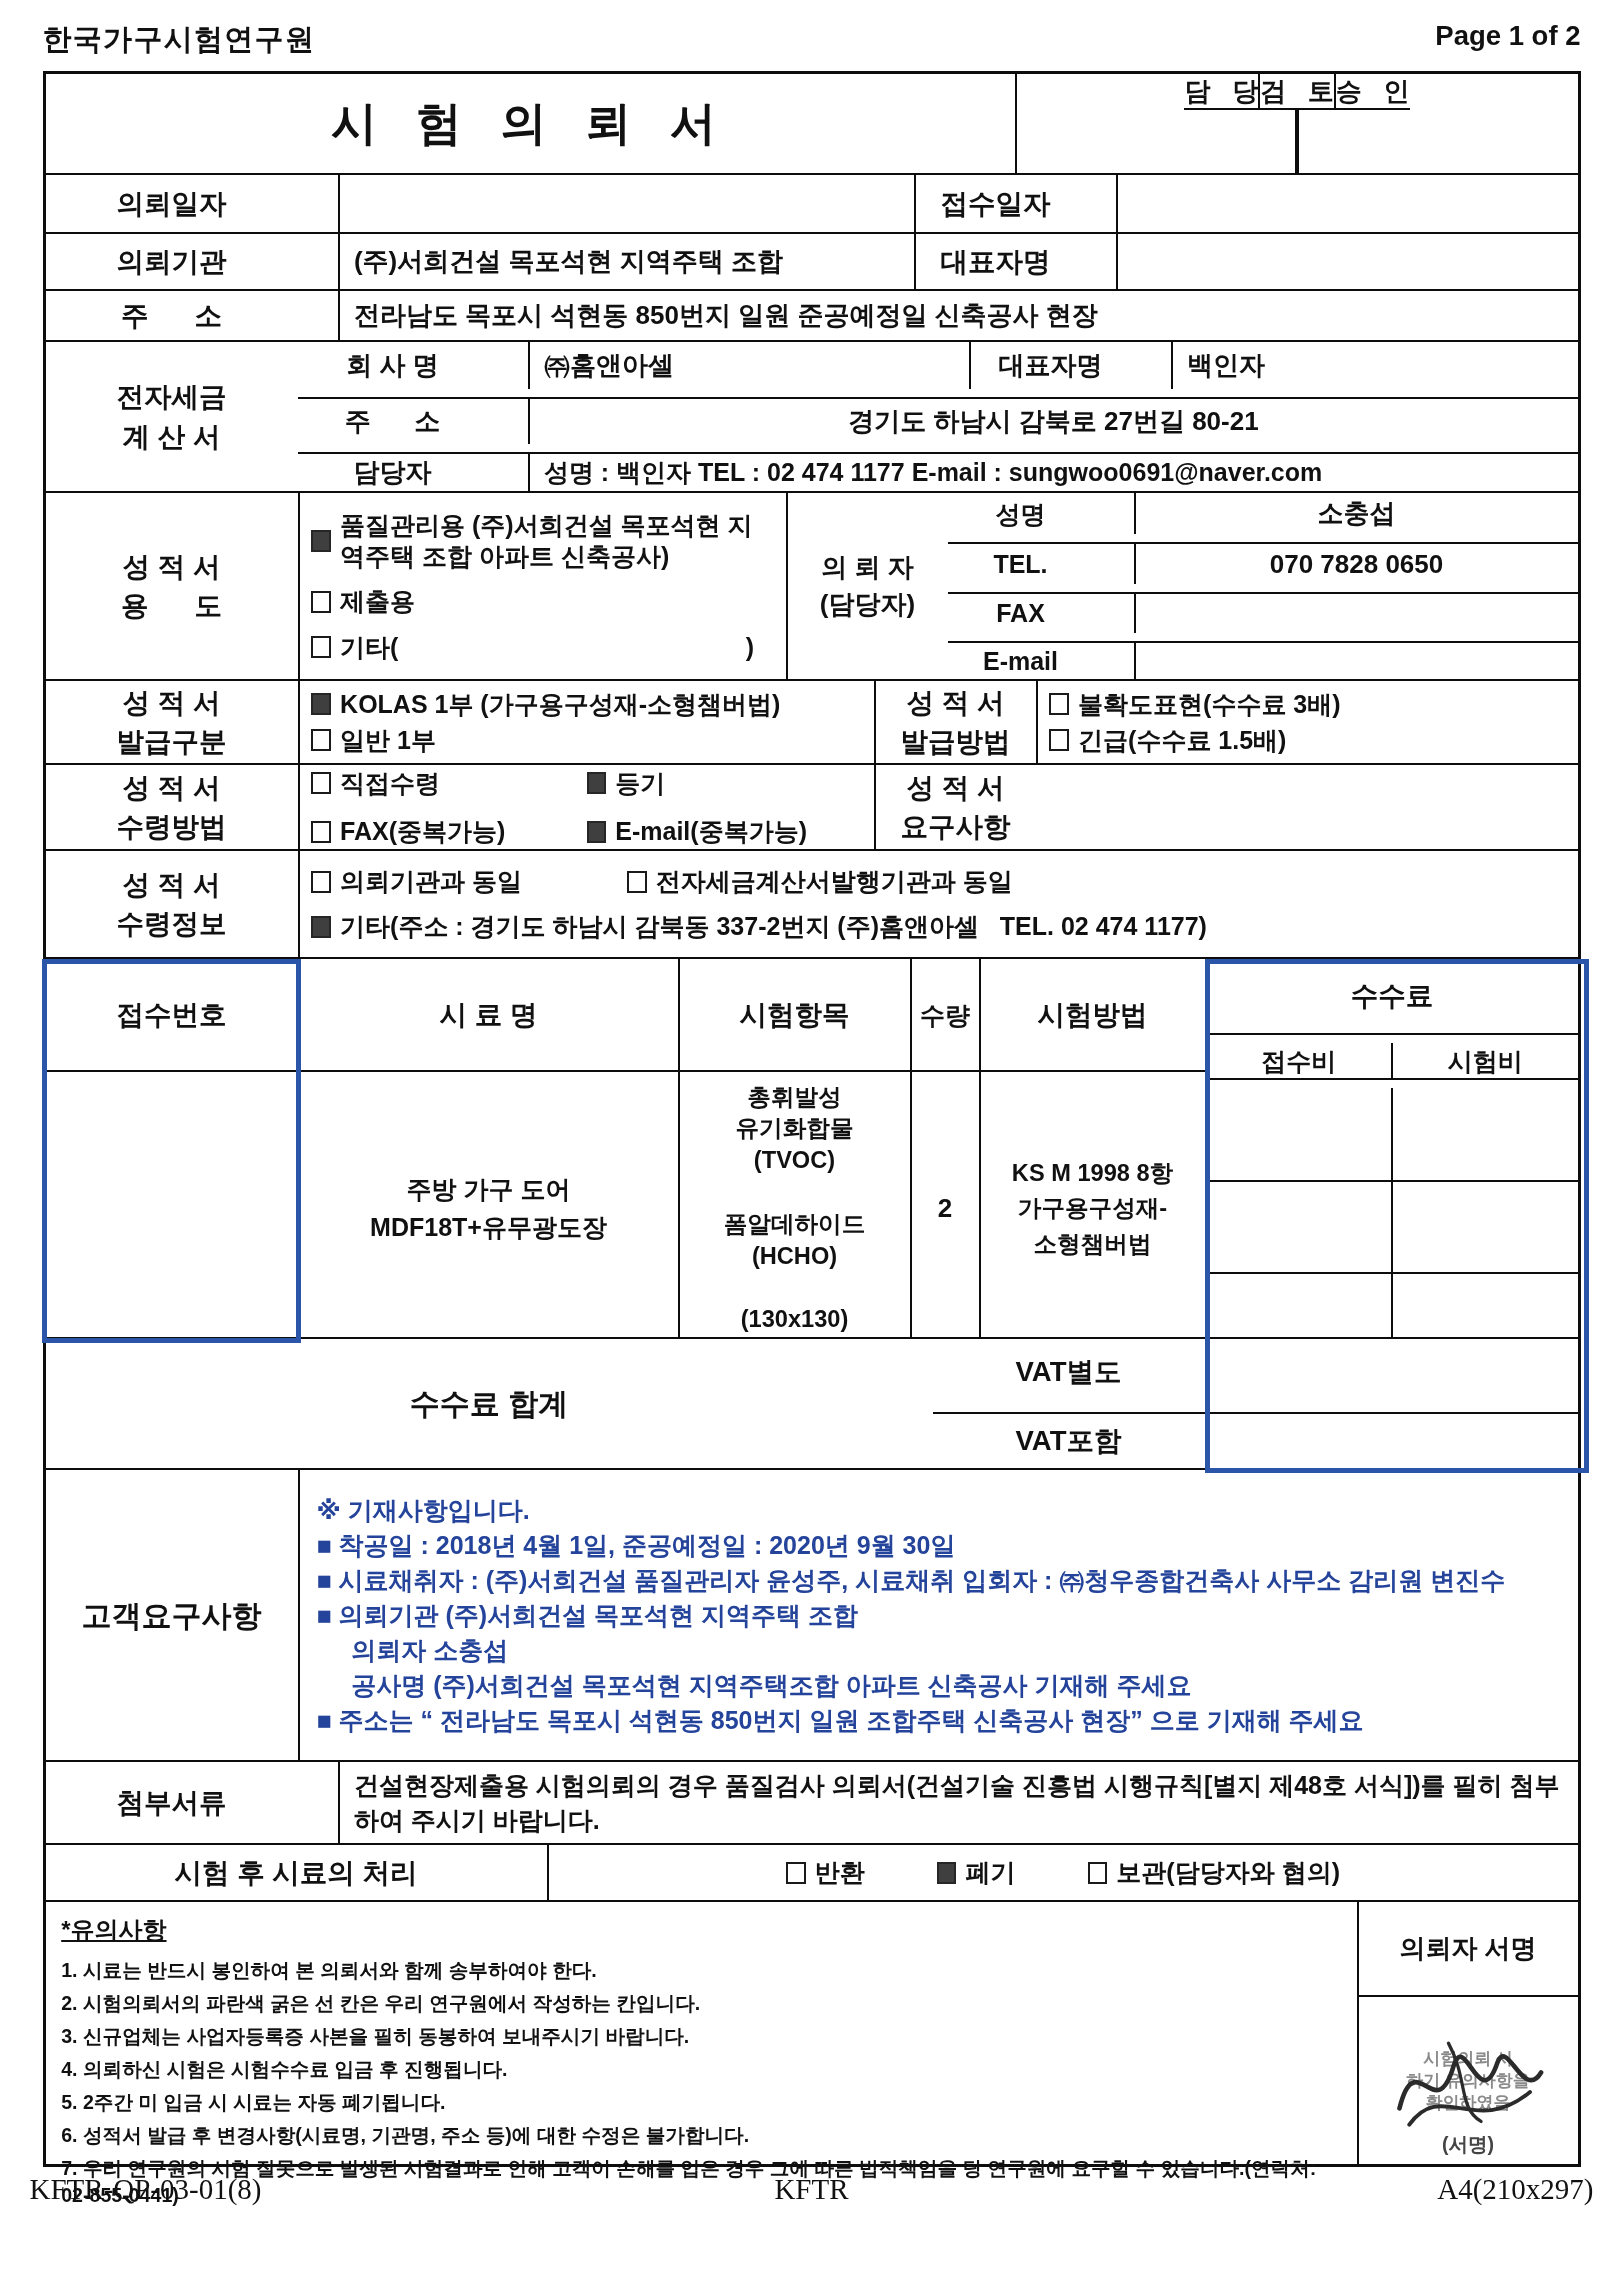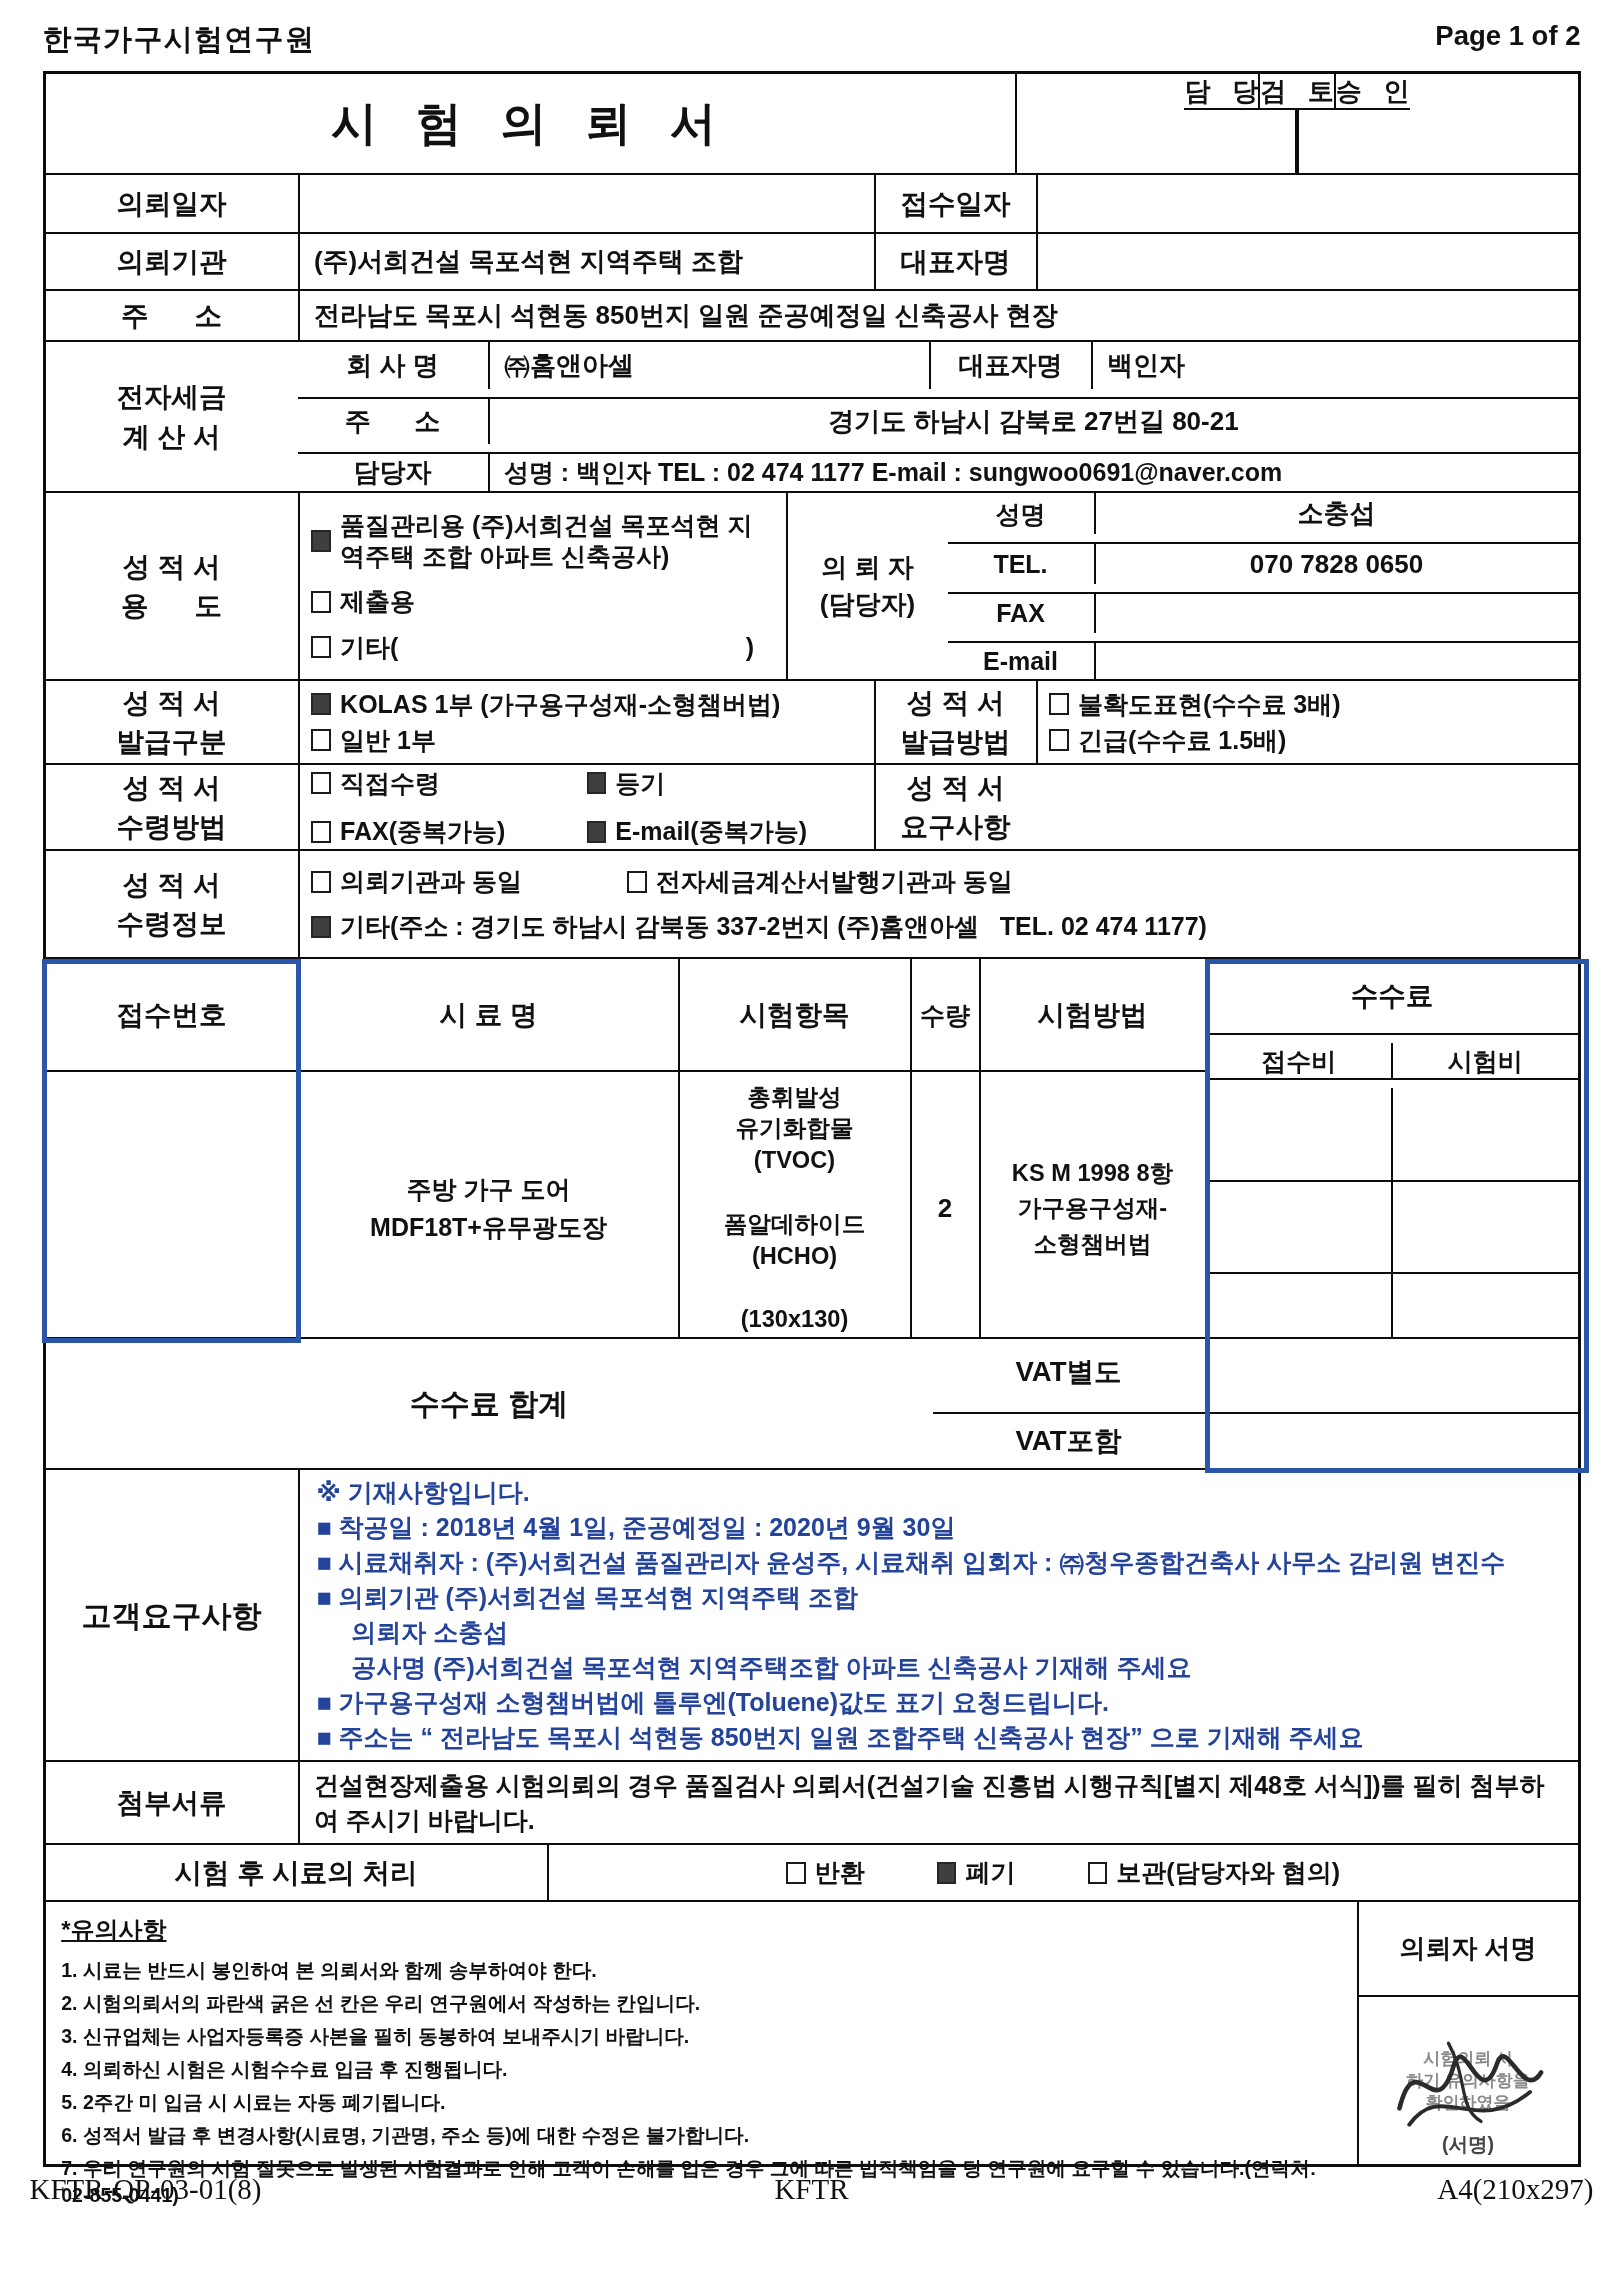--- a/index.html
+++ b/index.html
@@ -24,21 +24,21 @@
   .form {
     position: relative;
     width: 1538px; margin: 0 auto;
     border: 3.9px solid #0d0d0d;
   }
   .sec { display: flex; width: 100%; }
   .sec + .sec { border-top: 2px solid #0d0d0d; }
   .c { border-left: 2px solid #0d0d0d; display: flex; align-items: center; justify-content: center; min-width: 0; }
   .c.first { border-left: none; }
   .lab { font-weight: bold; font-size: 27.5px; text-align: center; line-height: 1.45; }
-  .val { font-size: 26px; font-weight: 600; justify-content: flex-start; padding: 0 14.4px; }
+  .val { font-size: 26px; font-weight: 600; justify-content: flex-start; padding: 0 14.4px; margin-left: 40px; }
   .val.center { justify-content: center; }
   .stack { display: flex; flex-direction: column; gap: 8px; }
   .srow { display: flex; width: 100%; }
   .srow + .srow { border-top: 2px solid #0d0d0d; }
 
   
   .cb {
     display: inline-block; width: 19.6px; height: 22px;
     border: 2px solid #1a1a1a; margin-right: 9.2px; flex: none;
     background: #fff; vertical-align: -2.6px;
@@ -331,21 +331,20 @@
 
   <div class="sec" style="height:292px">
     <div class="c first lab" style="width:252px;font-size:30px">고객요구사항</div>
     <div class="c" style="flex:1;flex-direction:column;align-items:flex-start;justify-content:center;padding:6.5px 17px">
       <div class="req-line">※ 기재사항입니다.</div>
       <div class="req-line">■ 착공일 : 2018년 4월 1일, 준공예정일 : 2020년 9월 30일</div>
       <div class="req-line">■ 시료채취자 : (주)서희건설 품질관리자 윤성주, 시료채취 입회자 : ㈜청우종합건축사 사무소 감리원 변진수</div>
       <div class="req-line">■ 의뢰기관 (주)서희건설 목포석현 지역주택 조합</div>
       <div class="req-line">     의뢰자 소충섭</div>
       <div class="req-line">     공사명 (주)서희건설 목포석현 지역주택조합 아파트 신축공사 기재해 주세요</div>
-      <div class="req-line">■ 가구용구성재 소형챔버법에 톨루엔(Toluene)값도 표기 요청드립니다.</div>
       <div class="req-line">■ 주소는 “ 전라남도 목포시 석현동 850번지 일원 조합주택 신축공사 현장” 으로 기재해 주세요</div>
     </div>
   </div>
 
   <div class="sec" style="height:83px">
     <div class="c first lab" style="width:252px">첨부서류</div>
     <div class="c val" style="flex:1;font-size:25px;line-height:1.4">건설현장제출용 시험의뢰의 경우 품질검사 의뢰서(건설기술 진흥법 시행규칙[별지 제48호 서식])를 필히 첨부하여 주시기 바랍니다.</div>
   </div>
 
   <div class="sec" style="height:57px">

